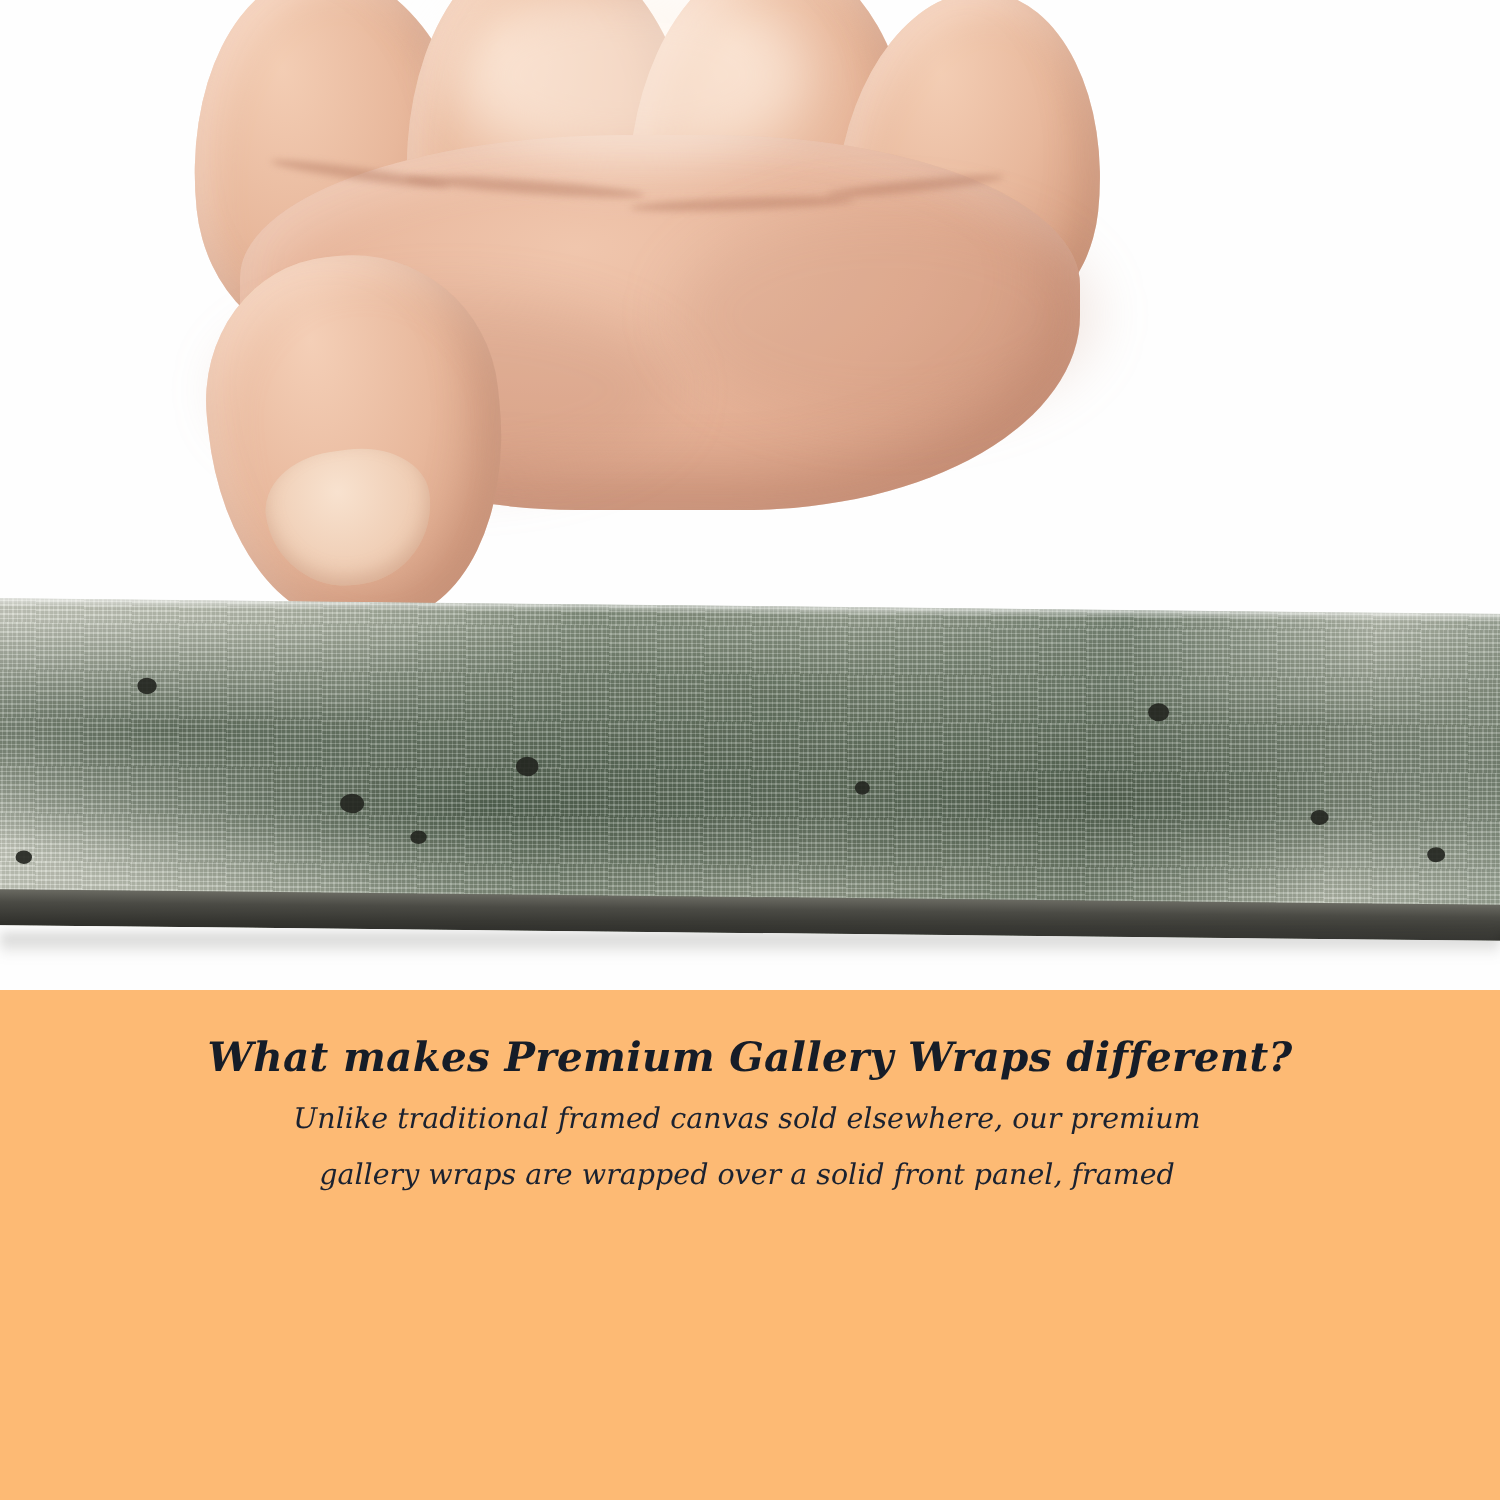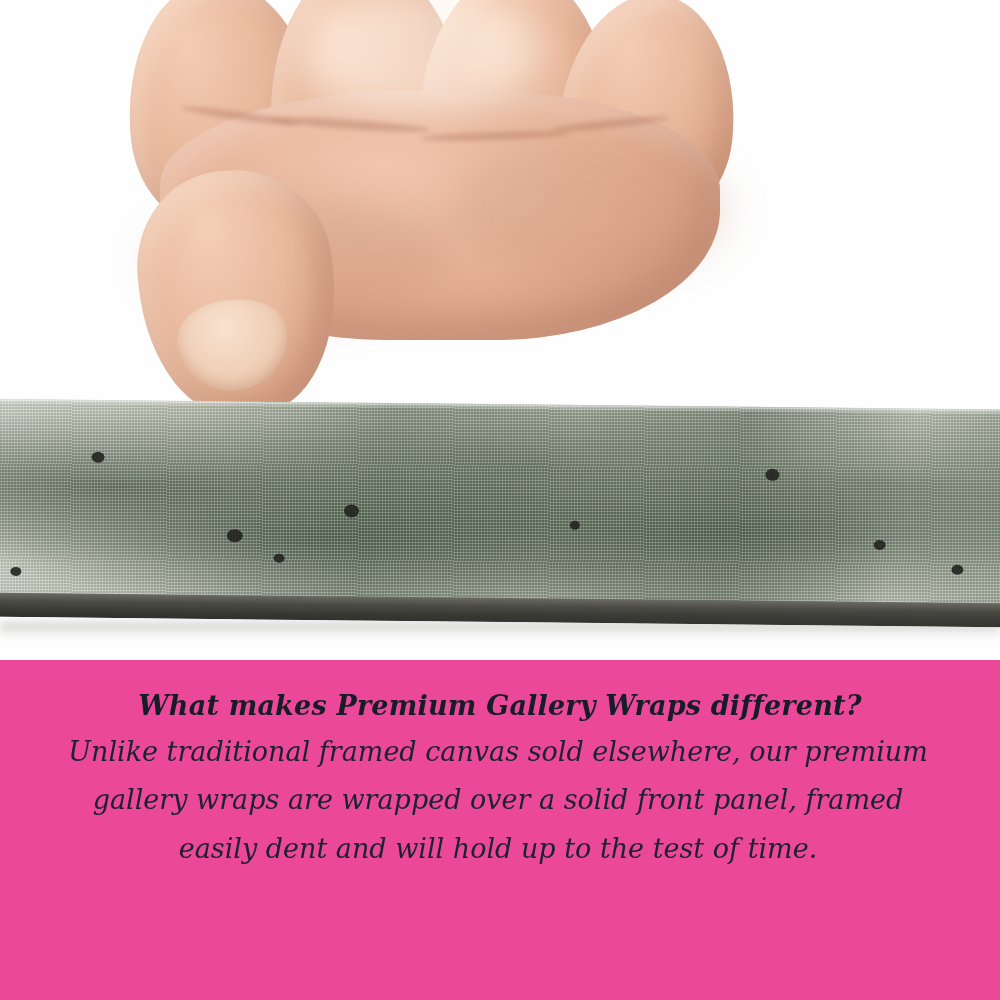--- a/index.html
+++ b/index.html
@@ -10,21 +10,21 @@
   body {
     width: 1000px;
     height: 1000px;
     font-family: "DejaVu Sans", sans-serif;
     overflow: hidden;
   }
   .page {
     position: relative;
     width: 1000px;
     height: 1000px;
-    background: #ec4899;
+    background: #fdba74;
     overflow: hidden;
   }
 
   
   .photo {
     position: absolute;
     top: 0;
     left: 0;
     width: 1000px;
     height: 660px;
@@ -179,21 +179,21 @@
   }
   .caption-heading {
     font-size: 27px;
     font-weight: 700;
     letter-spacing: 0.2px;
     margin: 0 0 12px 0;
     color: #161d28;
   }
   .caption-body p {
     margin: 0 4px 10px 0;
-    font-size: 27px;
+    font-size: 19px;
     line-height: 1.42;
     color: #1b2230;
     font-weight: 400;
   }
   .caption-body p.last {
     margin-top: 6px;
   }
 </style>
 </head>
 <body>
@@ -235,17 +235,16 @@
       <div class="canvas-bevel"></div>
     </div>
     <div class="slab-shadow"></div>
   </div>
 
   <div class="caption">
     <div class="caption-heading">What makes Premium Gallery Wraps different?</div>
     <div class="caption-body">
       <p>Unlike traditional framed canvas sold elsewhere, our premium</p>
       <p>gallery wraps are wrapped over a solid front panel, framed</p>
-      <p>easily dent and will hold up to the test of time.</p>
     </div>
   </div>
 
 </div>
 
 </body></html>

